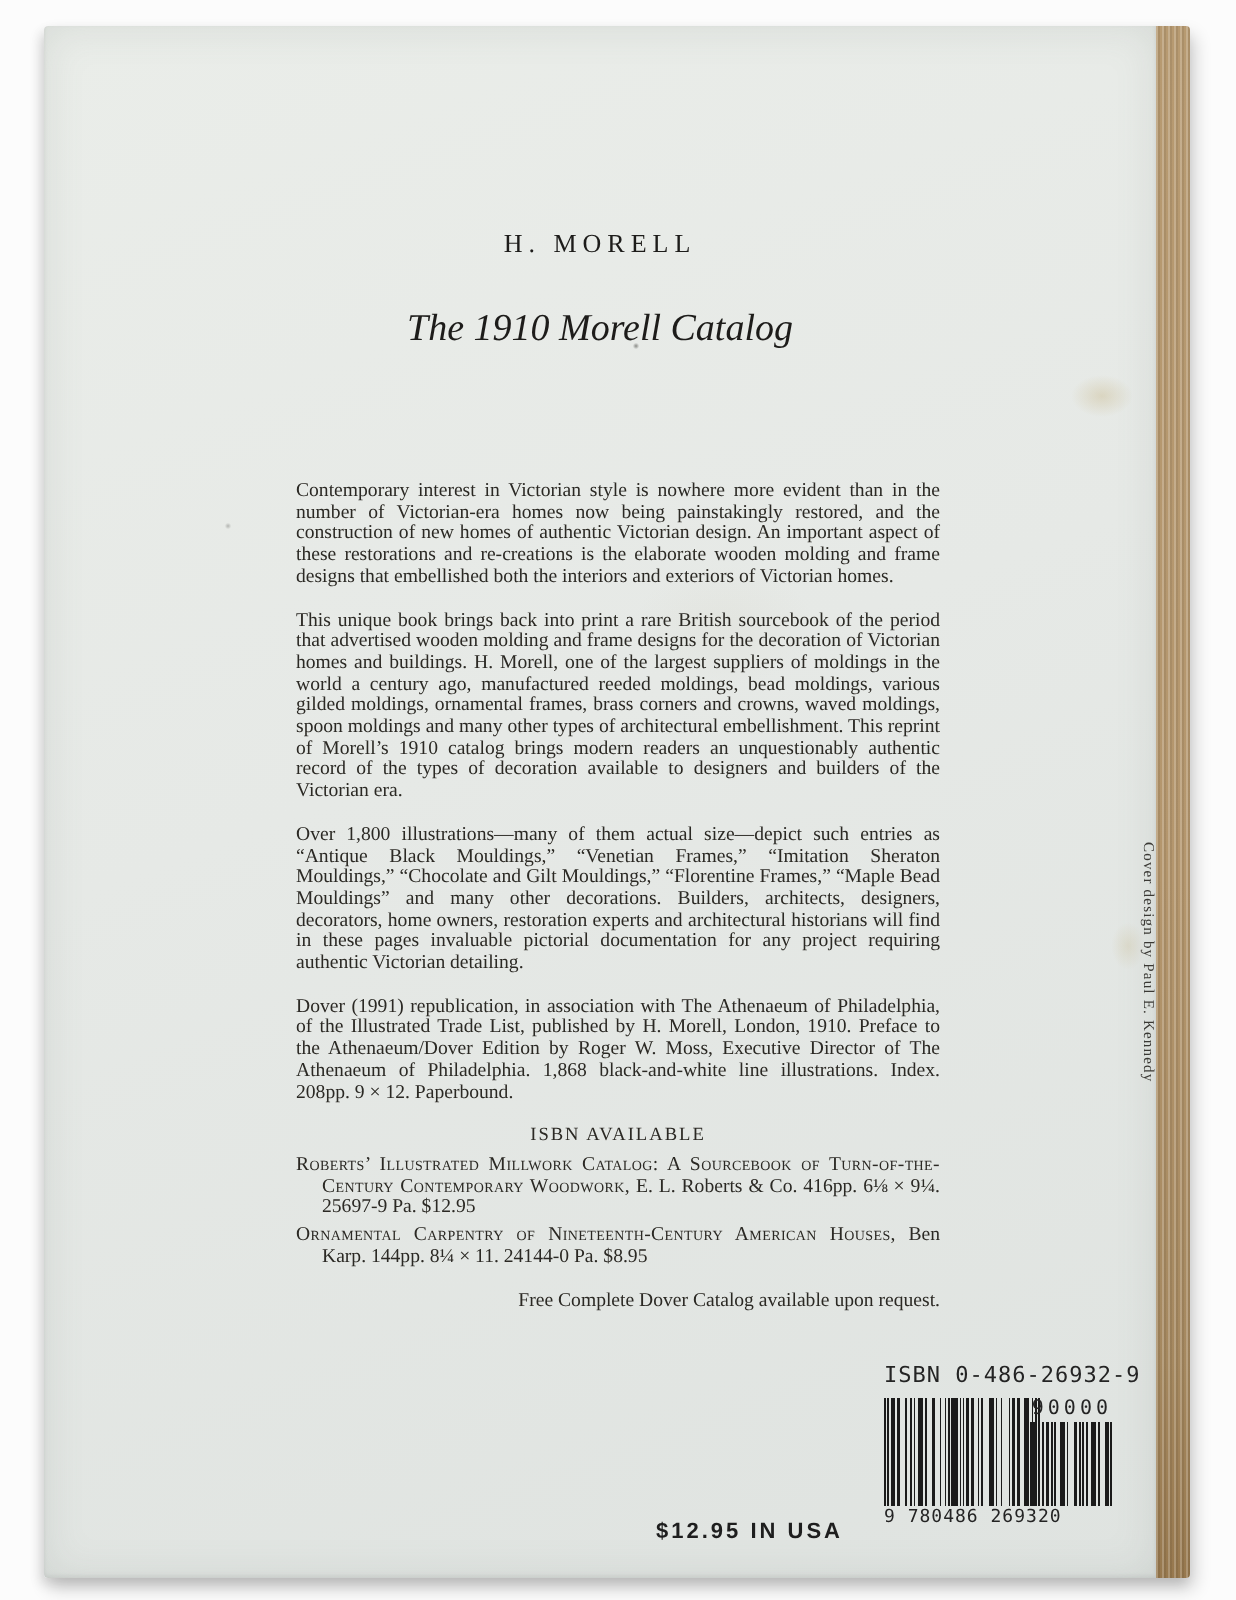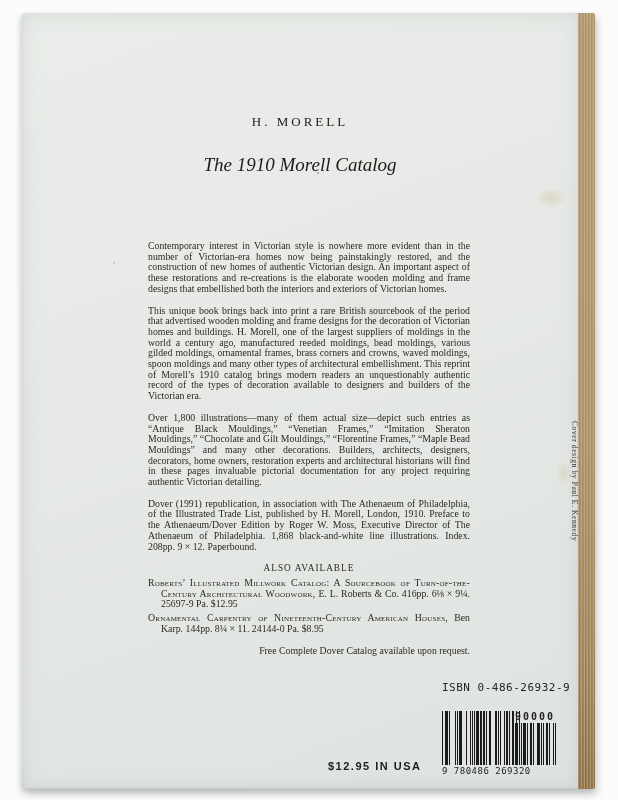--- a/index.html
+++ b/index.html
@@ -69,28 +69,28 @@
     position:absolute;left:548px;top:408px;height:170px;
     writing-mode:vertical-rl;
     font-size:7.5px;letter-spacing:.6px;color:#3a3834;white-space:nowrap;
   }
 
   
   .barcode-block{
     position:absolute;left:420px;top:668px;width:128px;
     font-family:"DejaVu Sans Mono", monospace;color:#242424;
   }
-  .isbn{font-size:11px;letter-spacing:.5px;text-align:center;white-space:nowrap;margin-bottom:17px;}
+  .isbn{font-size:11px;letter-spacing:.5px;text-align:center;white-space:nowrap;margin-bottom:5px;}
   .bars-row{display:flex;align-items:flex-start;}
   .main-bar{width:66px;}
   .main-bar svg{width:78px;height:54px;display:block;}
   .num{font-size:9px;white-space:nowrap;}
   .main-bar .num{margin-top:1px;text-align:center;letter-spacing:.5px;}
   .supp-bar{width:42px;margin-left:6px;}
-  .supp-num{text-align:center;font-size:10px;letter-spacing:2px;margin-bottom:1px;font-weight:bold;}
+  .supp-num{text-align:right;font-size:10px;letter-spacing:2px;margin-bottom:1px;}
   .supp-bar svg{width:42px;height:42px;display:block;}
 
   .price{
     position:absolute;left:306px;top:747px;
     font-family:Liberation Sans, sans-serif;font-weight:bold;
     font-size:11px;letter-spacing:1.5px;color:#1e1e1e;white-space:nowrap;
   }
 </style>
 </head>
 <body>
@@ -104,23 +104,23 @@
         <div class="author">H. MORELL</div>
         <div class="subtitle">The 1910 Morell Catalog</div>
       </header>
 
       <section class="blurb">
         <p>Contemporary interest in Victorian style is nowhere more evident than in the number of Victorian-era homes now being painstakingly restored, and the construction of new homes of authentic Victorian design. An important aspect of these restorations and re-creations is the elaborate wooden molding and frame designs that embellished both the interiors and exteriors of Victorian homes.</p>
         <p>This unique book brings back into print a rare British sourcebook of the period that advertised wooden molding and frame designs for the decoration of Victorian homes and buildings. H. Morell, one of the largest suppliers of moldings in the world a century ago, manufactured reeded moldings, bead moldings, various gilded moldings, ornamental frames, brass corners and crowns, waved moldings, spoon moldings and many other types of architectural embellishment. This reprint of Morell’s 1910 catalog brings modern readers an unquestionably authentic record of the types of decoration available to designers and builders of the Victorian era.</p>
         <p>Over 1,800 illustrations—many of them actual size—depict such entries as “Antique Black Mouldings,” “Venetian Frames,” “Imitation Sheraton Mouldings,” “Chocolate and Gilt Mouldings,” “Florentine Frames,” “Maple Bead Mouldings” and many other decorations. Builders, architects, designers, decorators, home owners, restoration experts and architectural historians will find in these pages invaluable pictorial documentation for any project requiring authentic Victorian detailing.</p>
         <p>Dover (1991) republication, in association with The Athenaeum of Philadelphia, of the Illustrated Trade List, published by H. Morell, London, 1910. Preface to the Athenaeum/Dover Edition by Roger W. Moss, Executive Director of The Athenaeum of Philadelphia. 1,868 black-and-white line illustrations. Index. 208pp. 9 × 12. Paperbound.</p>
 
-        <div class="also-head">ALSO AVAILABLE</div>
+        <div class="also-head">ISBN AVAILABLE</div>
 
-        <div class="avail"><span class="sc">Roberts’ Illustrated Millwork Catalog: A Sourcebook of Turn-of-the-Century Architectural Woodwork,</span><span> E. L. Roberts &amp; Co. 416pp. 6⅛ × 9¼. 25697-9 Pa. $12.95</span></div>
+        <div class="avail"><span class="sc">Roberts’ Illustrated Millwork Catalog: A Sourcebook of Turn-of-the-Century Contemporary Woodwork,</span><span> E. L. Roberts &amp; Co. 416pp. 6⅛ × 9¼. 25697-9 Pa. $12.95</span></div>
 
         <div class="avail"><span class="sc">Ornamental Carpentry of Nineteenth-Century American Houses,</span><span> Ben Karp. 144pp. 8¼ × 11. 24144-0 Pa. $8.95</span></div>
 
         <p class="free">Free Complete Dover Catalog available upon request.</p>
       </section>
 
       <div class="credit">Cover design by Paul E. Kennedy</div>
 
       <div class="barcode-block">
         <div class="isbn">ISBN 0-486-26932-9</div>

